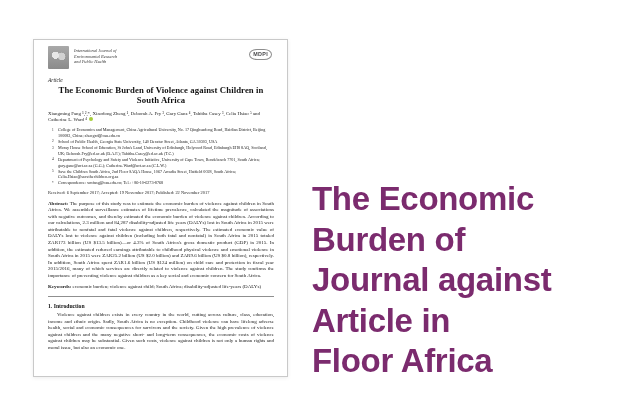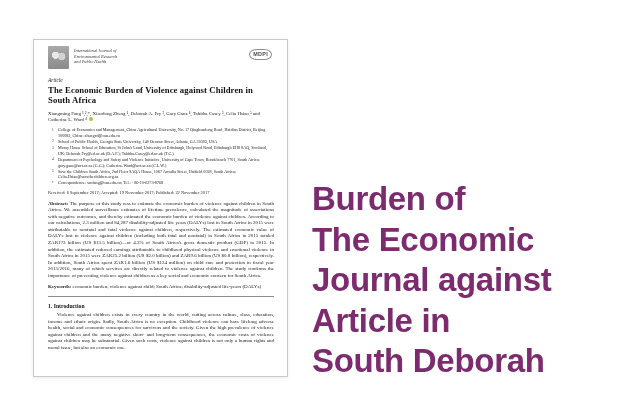--- a/index.html
+++ b/index.html
@@ -33,21 +33,21 @@
     flex:0 0 auto; margin-top:3px; margin-right:2px;
     border:1px solid #8e8e8e; border-radius:45% / 62%;
     padding:2px 3px 2px 3px;
     font-family:"Liberation Sans", sans-serif;
     font-weight:bold; font-size:5.4px; line-height:5.4px;
     color:#4b4b4d; letter-spacing:0.3px;
   }
   .article-type { margin-top:8px; font-style:italic; font-size:5.4px; color:#222; }
   .paper-title {
     margin:2px 0 0 0; font-weight:bold; font-size:8.7px; line-height:10.4px;
-    color:#111; letter-spacing:0.1px;
+    color:#111; letter-spacing:0.1px;text-align:center;
   }
   .authors { margin:5px 0 0 0; font-size:4.9px; line-height:6.3px; color:#222; }
   .orcid-dot {
     display:inline-block; width:4px; height:4px; border-radius:50%;
     background:#a6ce39; margin-left:2px; vertical-align:baseline;
   }
   .affiliations { margin:4px 0 0 0; padding:0 0 0 4px; list-style:none; }
   .affiliations li {
     display:flex; font-size:4.15px; line-height:5.5px; color:#222;
     margin-bottom:0.6px;
@@ -124,20 +124,20 @@
     <p class="keywords-par"><b>Keywords:</b> <span>economic burden; violence against child; South Africa; disability-adjusted life-years (DALYs)</span></p>
 
     <hr class="rule">
 
     <h2 class="section-heading">1. Introduction</h2>
 
     <p class="intro-par">Violence against children exists in every country in the world, cutting across culture, class, education, income and ethnic origin. Sadly, South Africa is no exception. Childhood violence can have lifelong adverse health, social and economic consequences for survivors and the society. Given the high prevalence of violence against children and the many negative short- and long-term consequences, the economic costs of violence against children may be substantial. Given such costs, violence against children is not only a human rights and moral issue, but also an economic one.</p>
   </div>
 
   <div class="headline" style="color: rgb(123, 43, 110);">
+      <div>The Economic</div>
       <div>Burden of</div>
-      <div>The Economic</div>
       <div>Journal against</div>
       <div>Article in</div>
-      <div>South Deborah</div>
+      <div>Floor Africa</div>
     </div>
 
 </div>
 
 </body></html>

